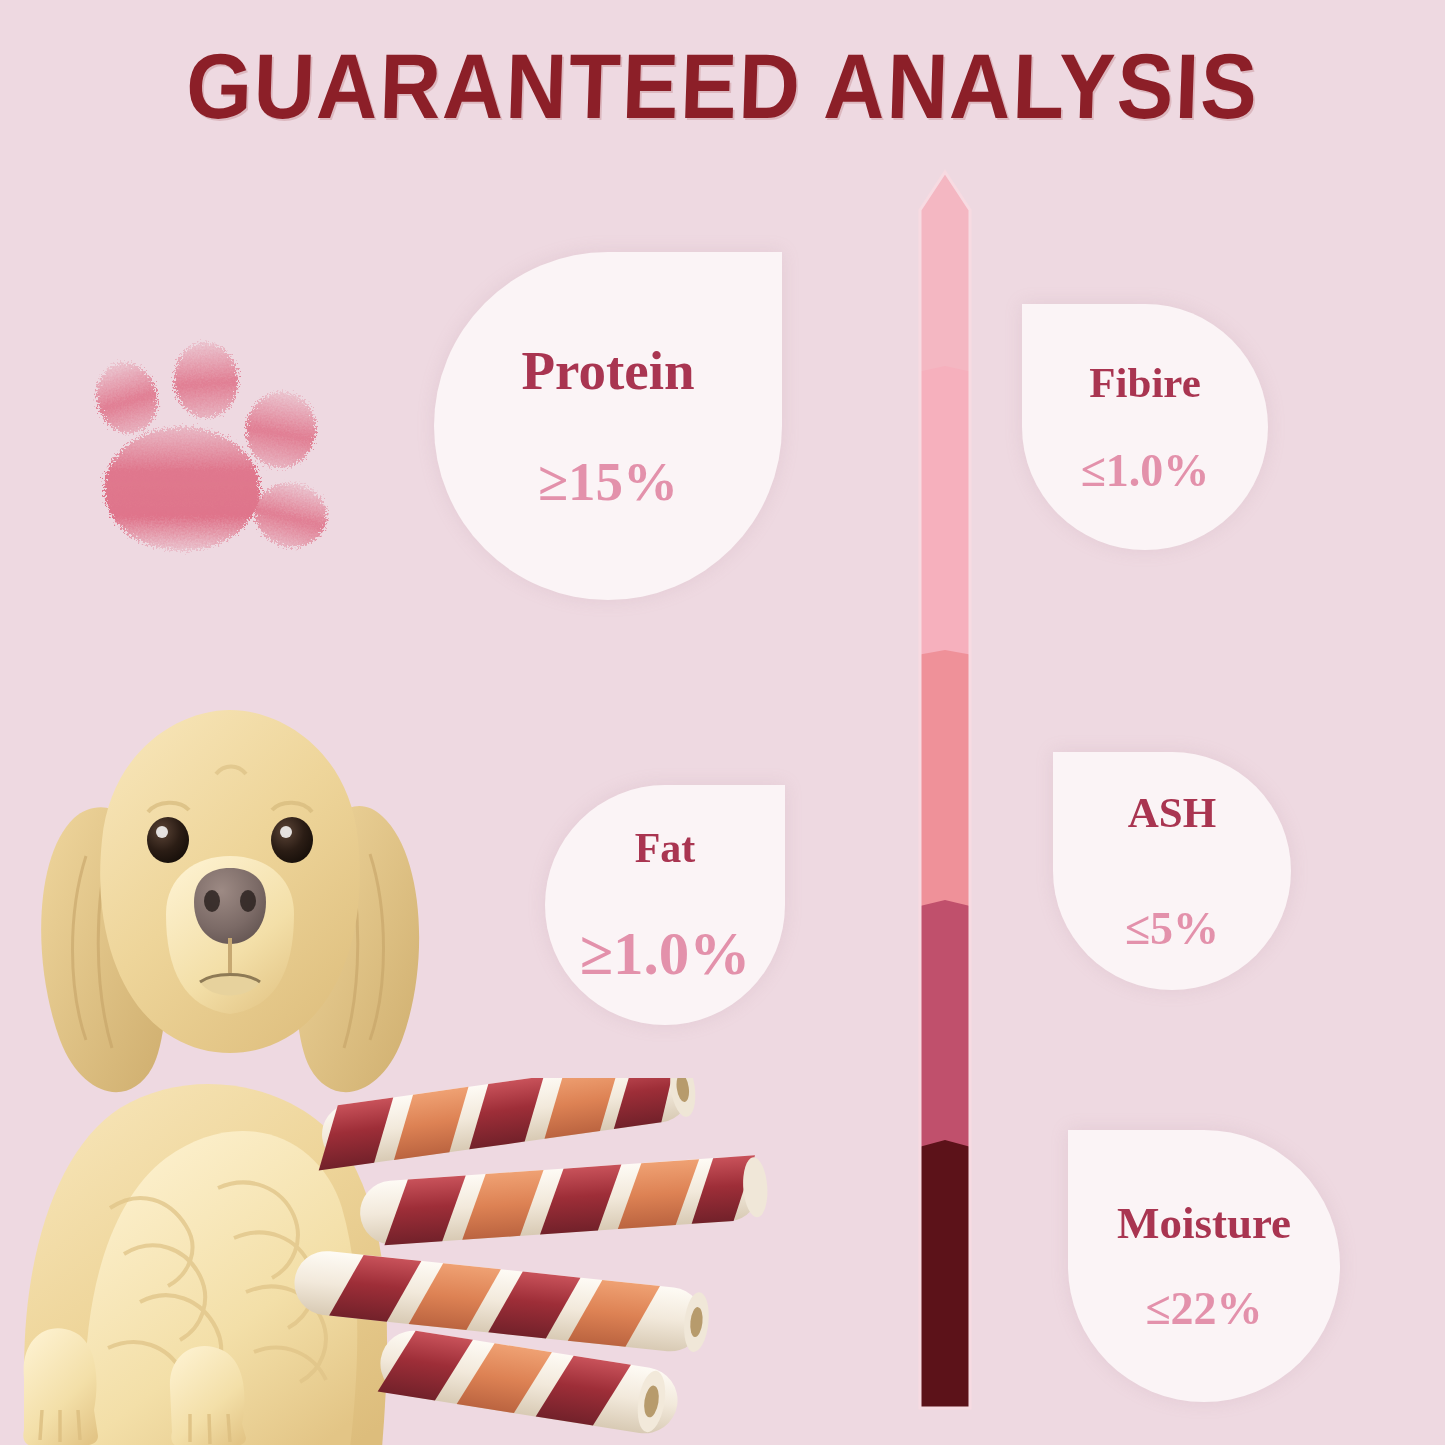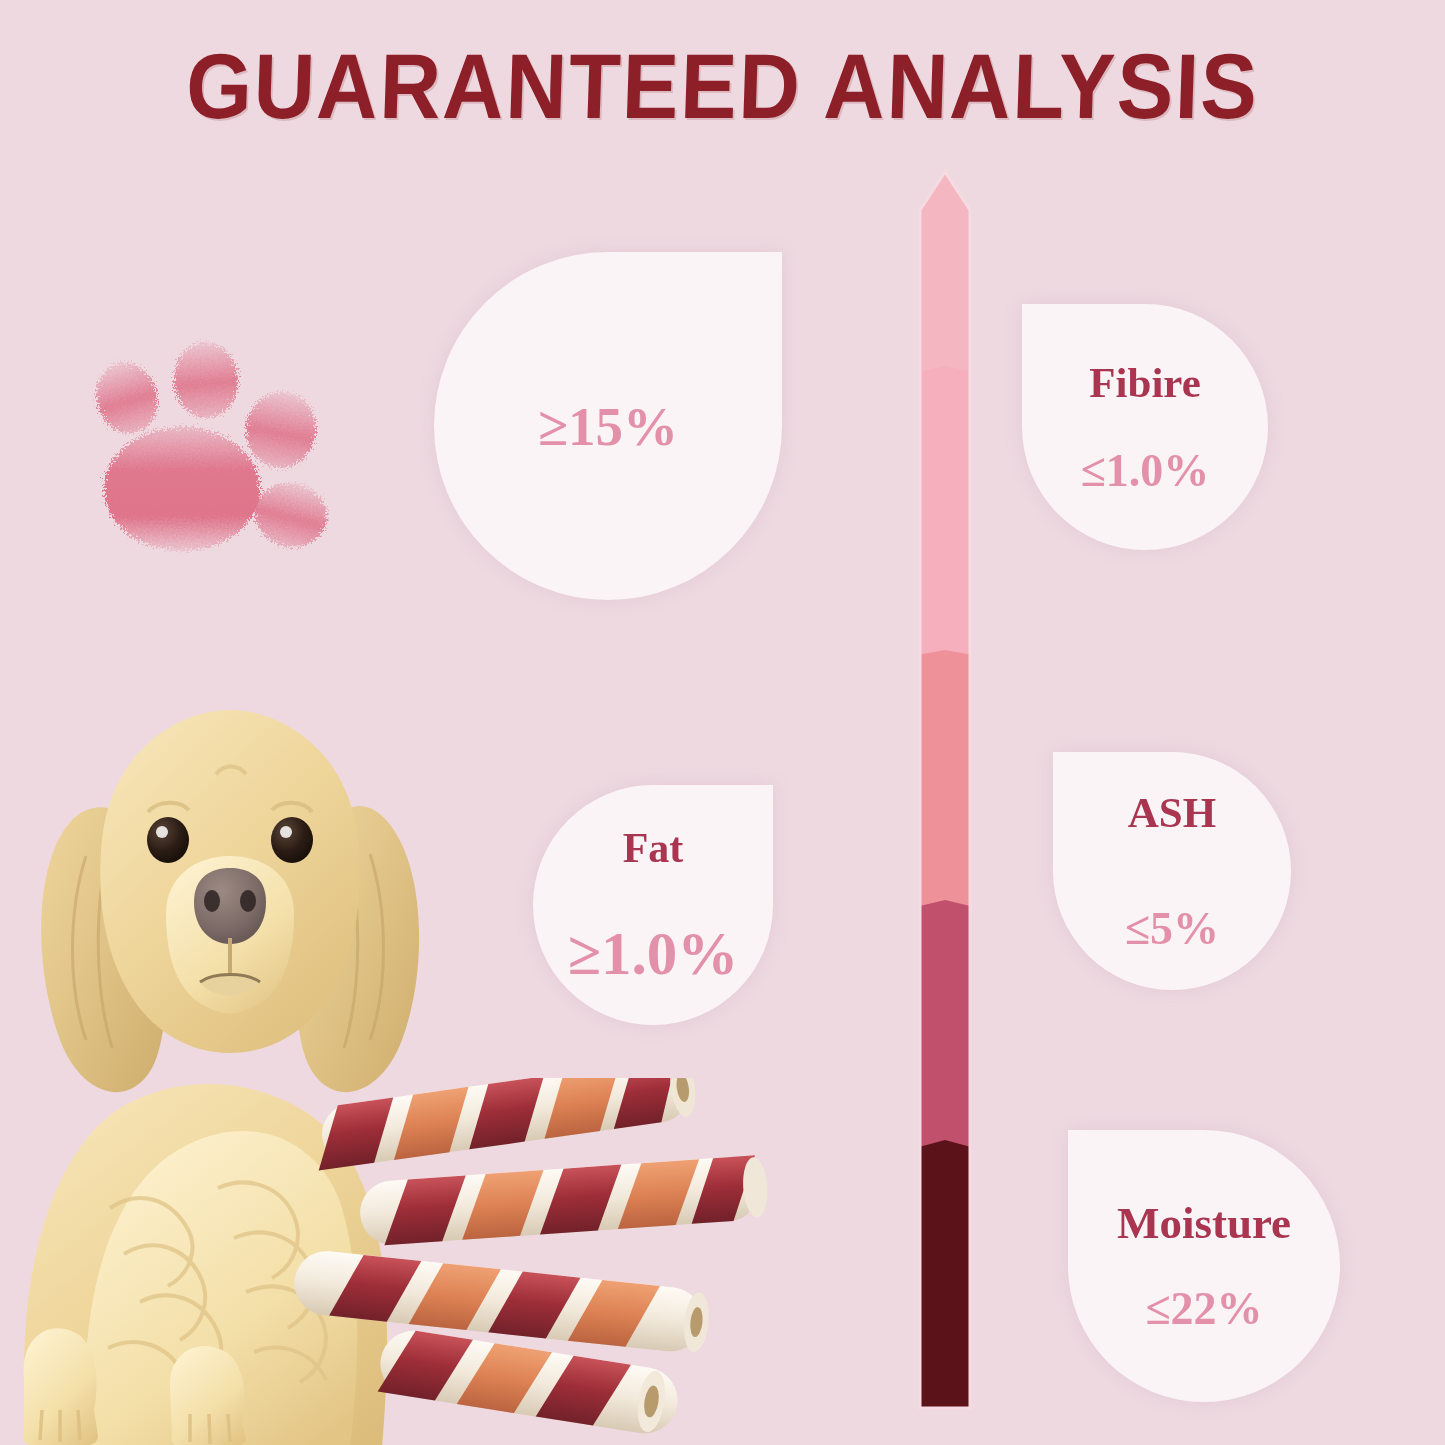--- a/index.html
+++ b/index.html
@@ -59,21 +59,21 @@
 
   
   #b-protein{left:434px;top:252px;width:348px;height:348px;}
   #b-protein .lbl{font-size:55px;margin-bottom:56px;}
   #b-protein .val{font-size:55px;}
 
   #b-fibire{left:1022px;top:304px;width:246px;height:246px;}
   #b-fibire .lbl{font-size:43px;margin-bottom:44px;}
   #b-fibire .val{font-size:46px;}
 
-  #b-fat{left:533px;top:785px;width:240px;height:240px;gap:26px;}
+  #b-fat{left:545px;top:785px;width:240px;height:240px;gap:26px;}
   #b-fat .lbl{font-size:42px;margin-bottom:28px;}
   #b-fat .val{font-size:61px;}
 
   #b-ash{left:1053px;top:752px;width:238px;height:238px;gap:36px;}
   #b-ash .lbl{font-size:43px;margin-bottom:36px;}
   #b-ash .val{font-size:46px;}
 
   #b-moisture{left:1068px;top:1130px;width:272px;height:272px;}
   #b-moisture .lbl{font-size:45px;margin-bottom:40px;}
   #b-moisture .val{font-size:46px;}
@@ -300,20 +300,21 @@
           <path d="M110 0 L168 0 L140 66 L82 66 Z" fill="url(#meatB)"></path>
           <path d="M190 0 L248 0 L220 66 L162 66 Z" fill="url(#meatA)"></path>
         </g>
         <ellipse cx="274" cy="33" rx="13" ry="31" fill="#f2e9da"></ellipse>
         <ellipse cx="274" cy="33" rx="7" ry="16" fill="#b79b6c"></ellipse>
       </g>
     </svg>
   </div>
 
   <div class="bubble tr-square" id="b-protein">
+    <span class="lbl">Protein</span>
     <span class="val">≥15%</span>
   </div>
 
   <div class="bubble tl-square" id="b-fibire">
     <span class="lbl">Fibire</span>
     <span class="val">≤1.0%</span>
   </div>
 
   <div class="bubble tr-square" id="b-fat">
     <span class="lbl">Fat</span>

